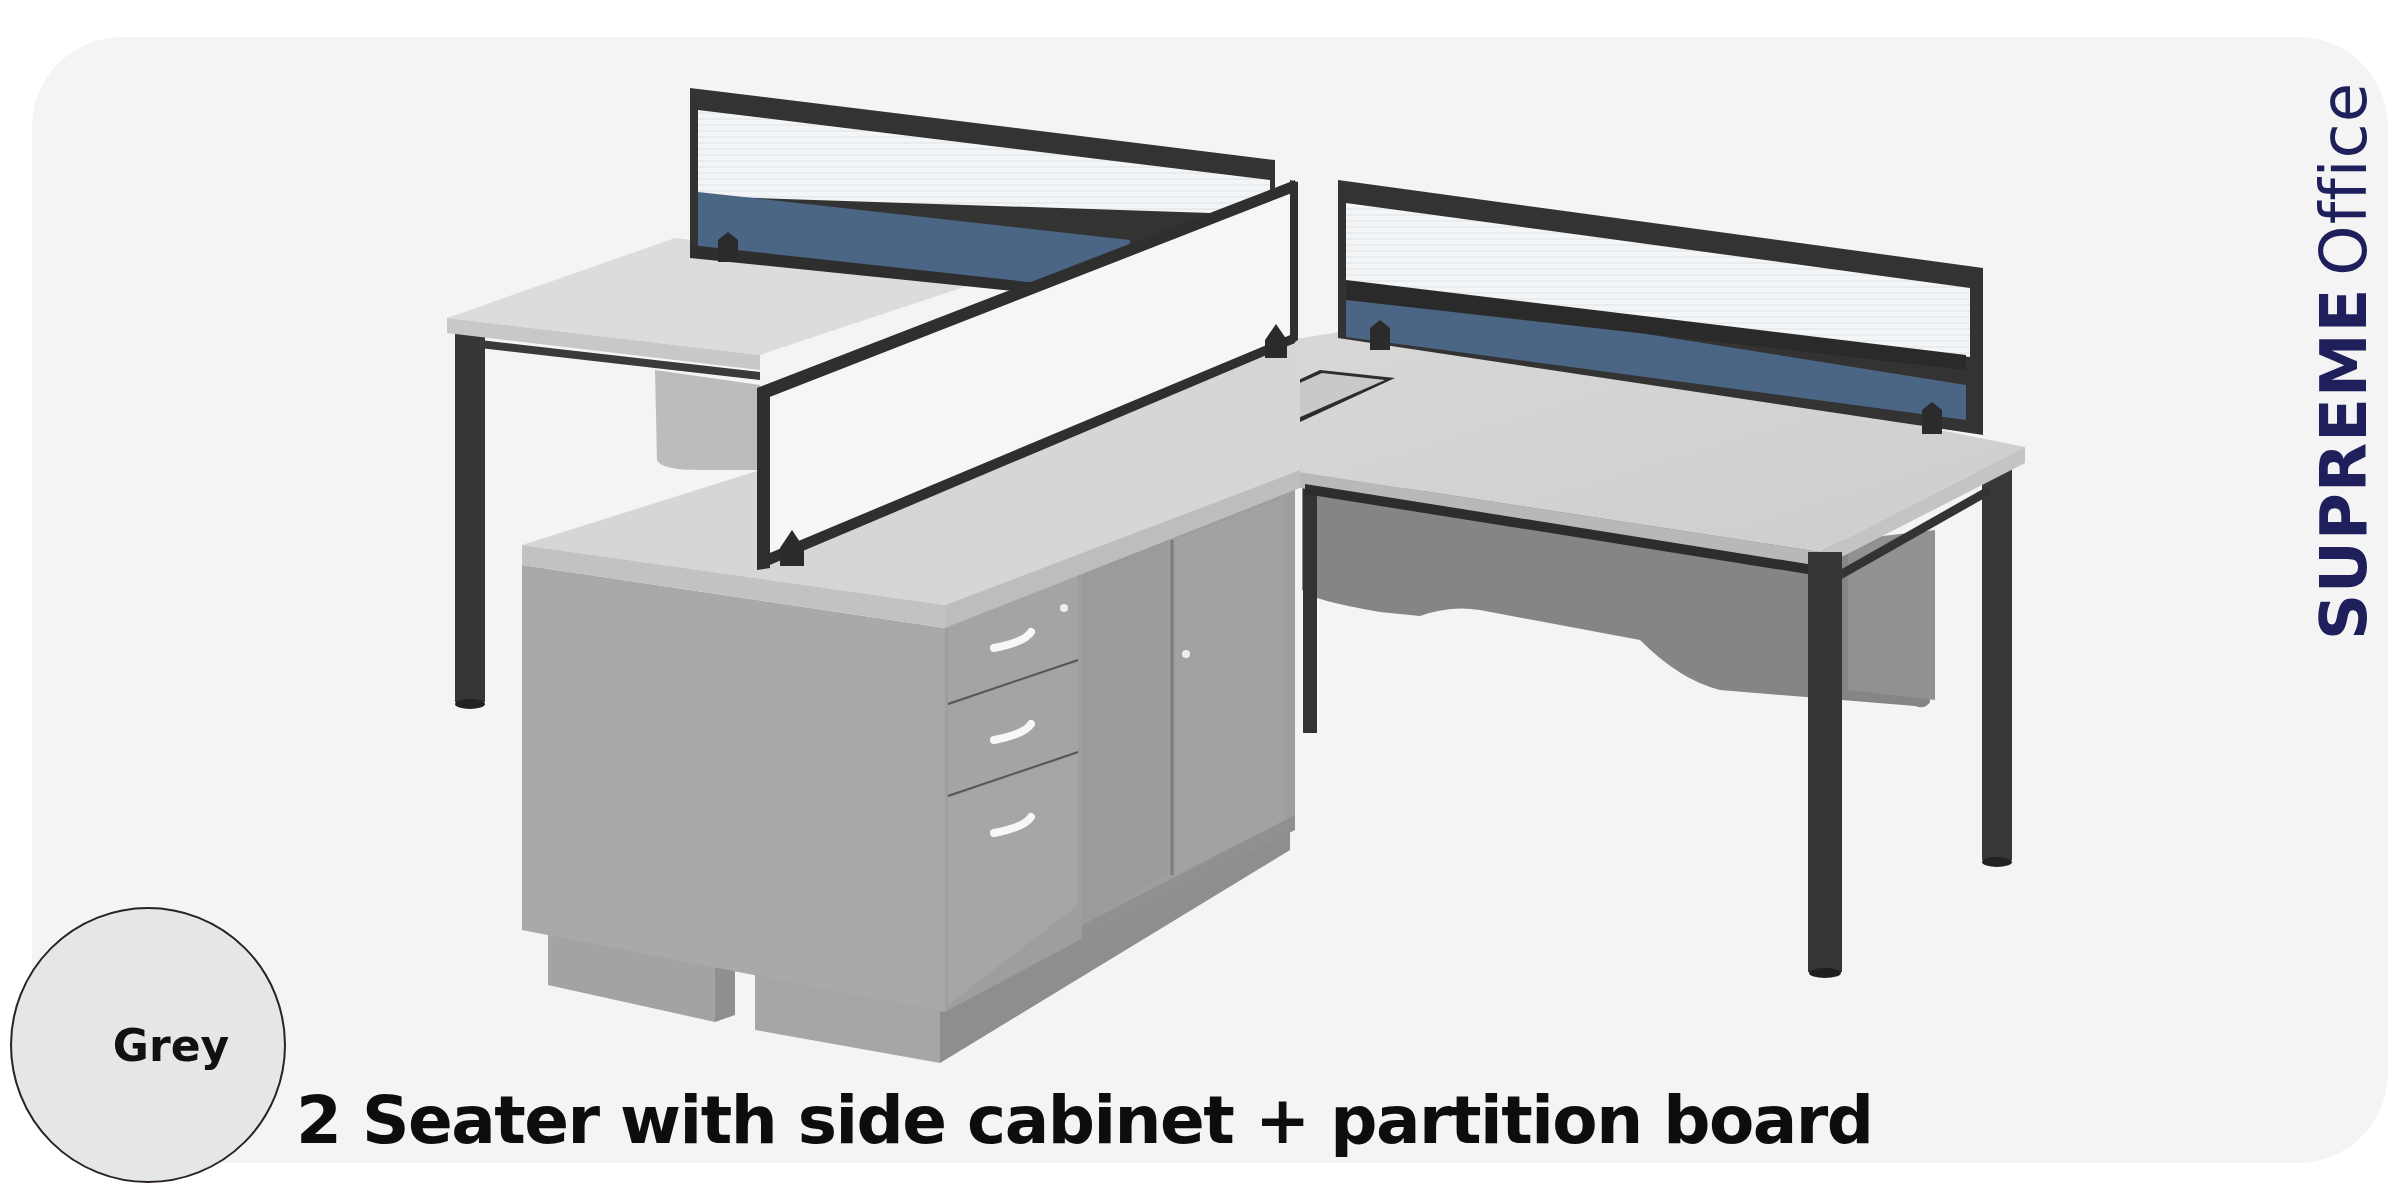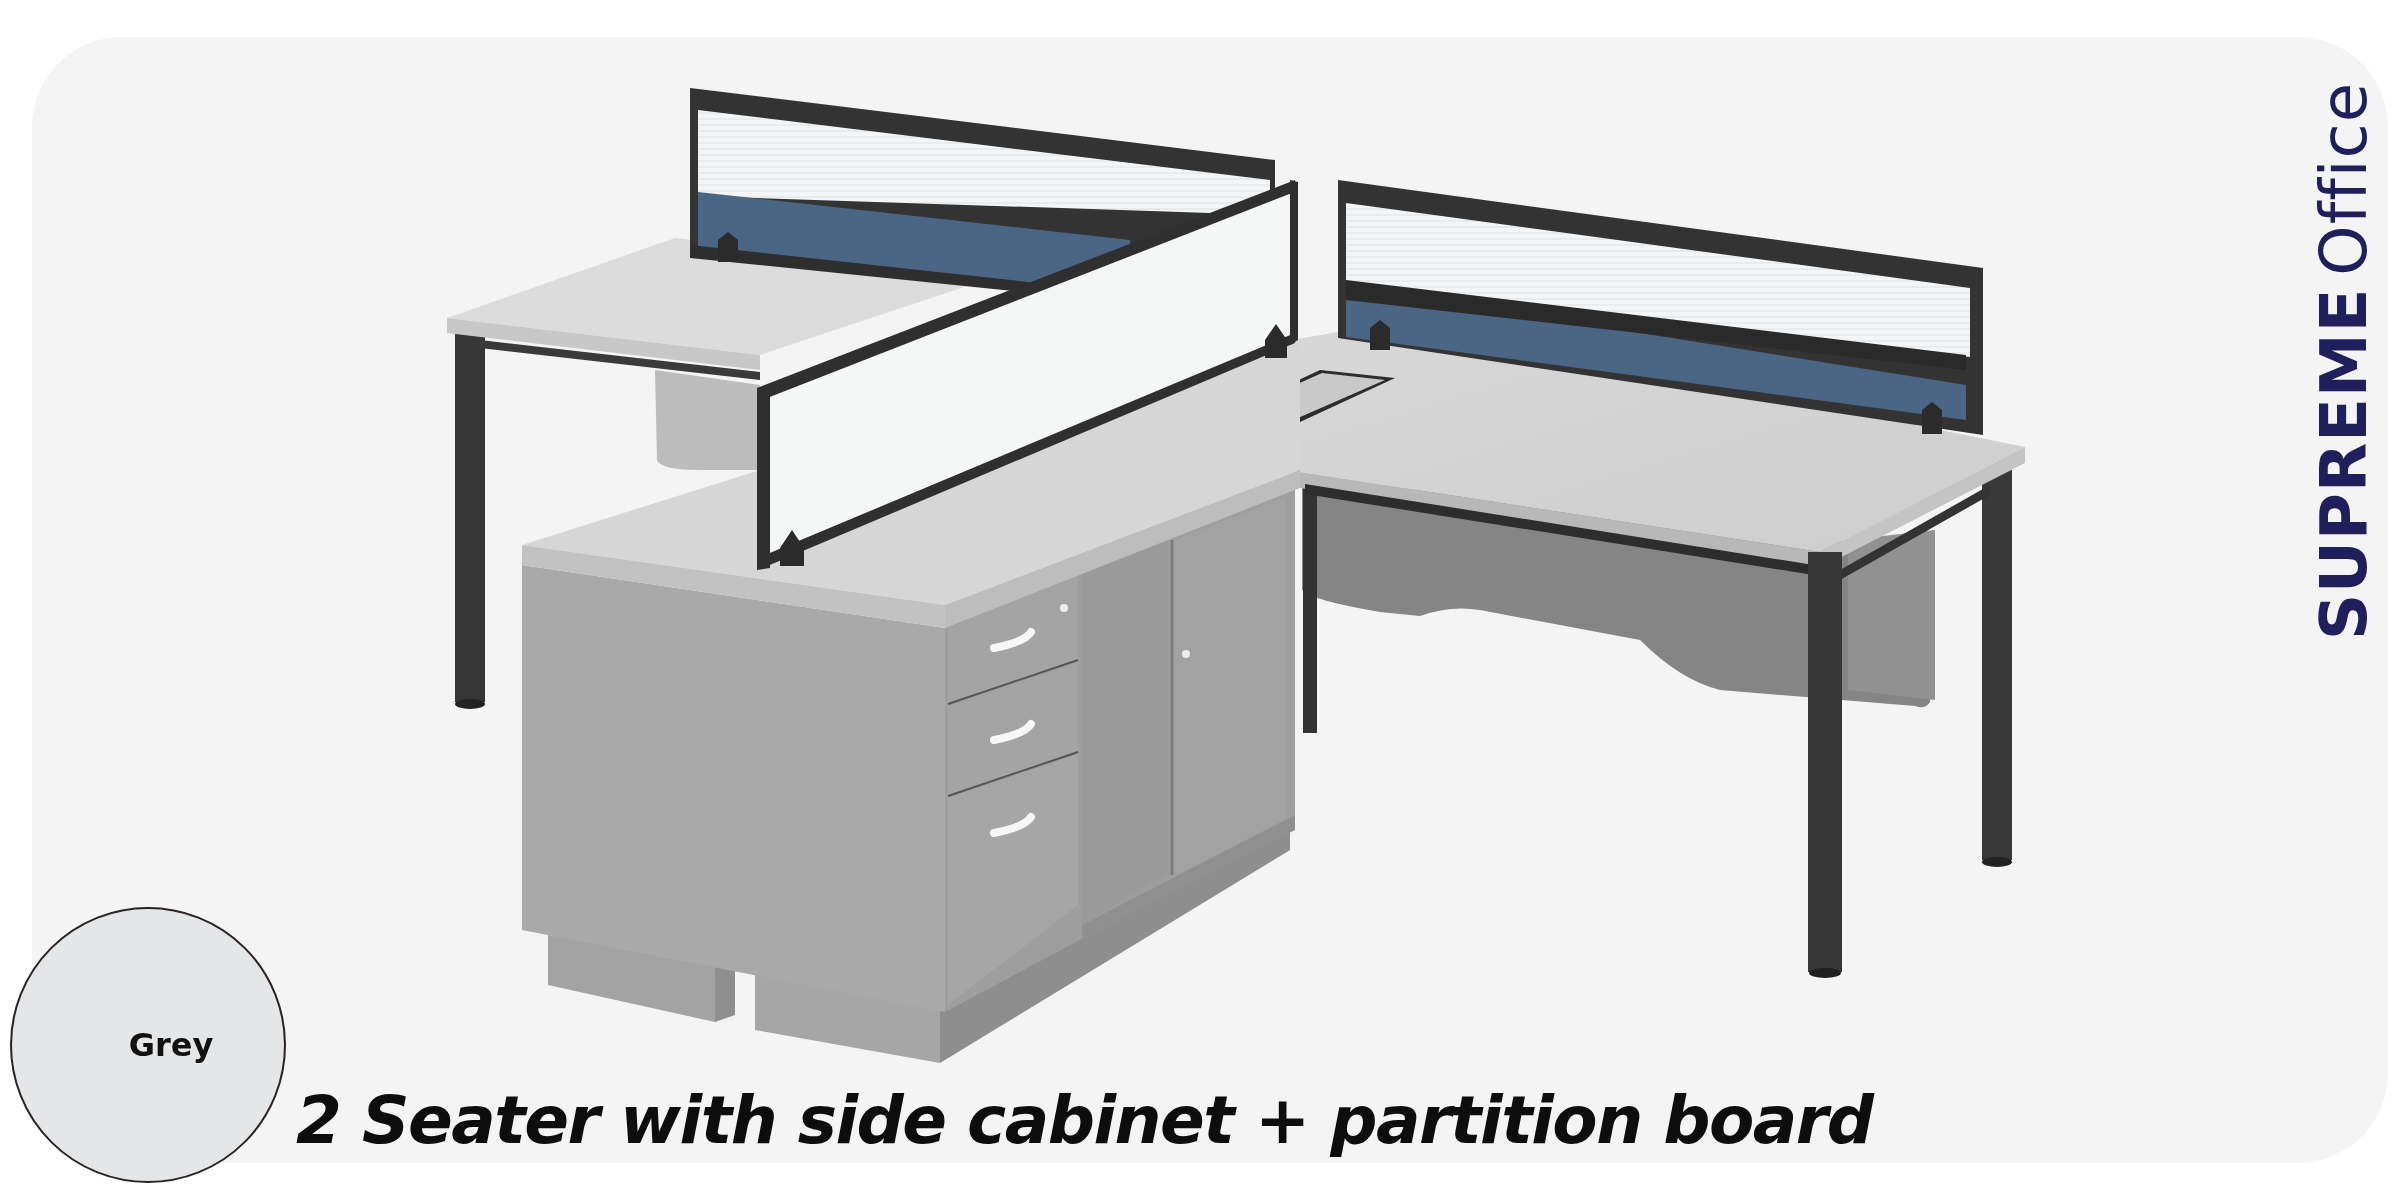--- a/index.html
+++ b/index.html
@@ -9,24 +9,24 @@
            background: #f4f4f4; border-radius: 90px; }
   .scene { position: absolute; left: 0; top: 0; width: 2400px; height: 1200px; }
   .brand { position: absolute; left: 2312px; top: 640px; transform-origin: 0 0;
            transform: rotate(-90deg); white-space: nowrap; color: #1f1f5c; line-height: 1;
            font-family: "DejaVu Sans", sans-serif; font-size: 64px; }
   .brand .b1 { font-weight: bold; letter-spacing: 1px; }
   .brand .b2 { font-weight: normal; margin-left: 12px; letter-spacing: 1px; }
   .swatch { position: absolute; left: 10px; top: 907px; width: 276px; height: 276px;
             border-radius: 50%; background: #e5e6e8; border: 2px solid #2a2224;
             box-sizing: border-box; display: flex; align-items: center; justify-content: center; }
-  .swatch span { font-family: "DejaVu Sans", sans-serif; font-weight: bold; font-size: 32px; color: #111; margin-left: 46px; }
+  .swatch span { font-family: "DejaVu Sans", sans-serif; font-weight: bold; font-size: 44px; color: #111; margin-left: 46px; }
   .title { position: absolute; left: 296px; top: 1088px; font-family: "DejaVu Sans", sans-serif;
            font-weight: bold; font-size: 66px; color: #0d0d0d; white-space: nowrap; letter-spacing: -1.5px;
-           line-height: 1; font-style: italic; }
+           line-height: 1; }
 </style>
 </head>
 <body>
 
 <div class="panel"></div>
 
 <svg class="scene" viewBox="0 0 2400 1200" xmlns="http://www.w3.org/2000/svg">
   <defs>
     <pattern id="frost" width="8" height="6" patternUnits="userSpaceOnUse">
       <rect width="8" height="6" fill="#f3f5f6"></rect>

